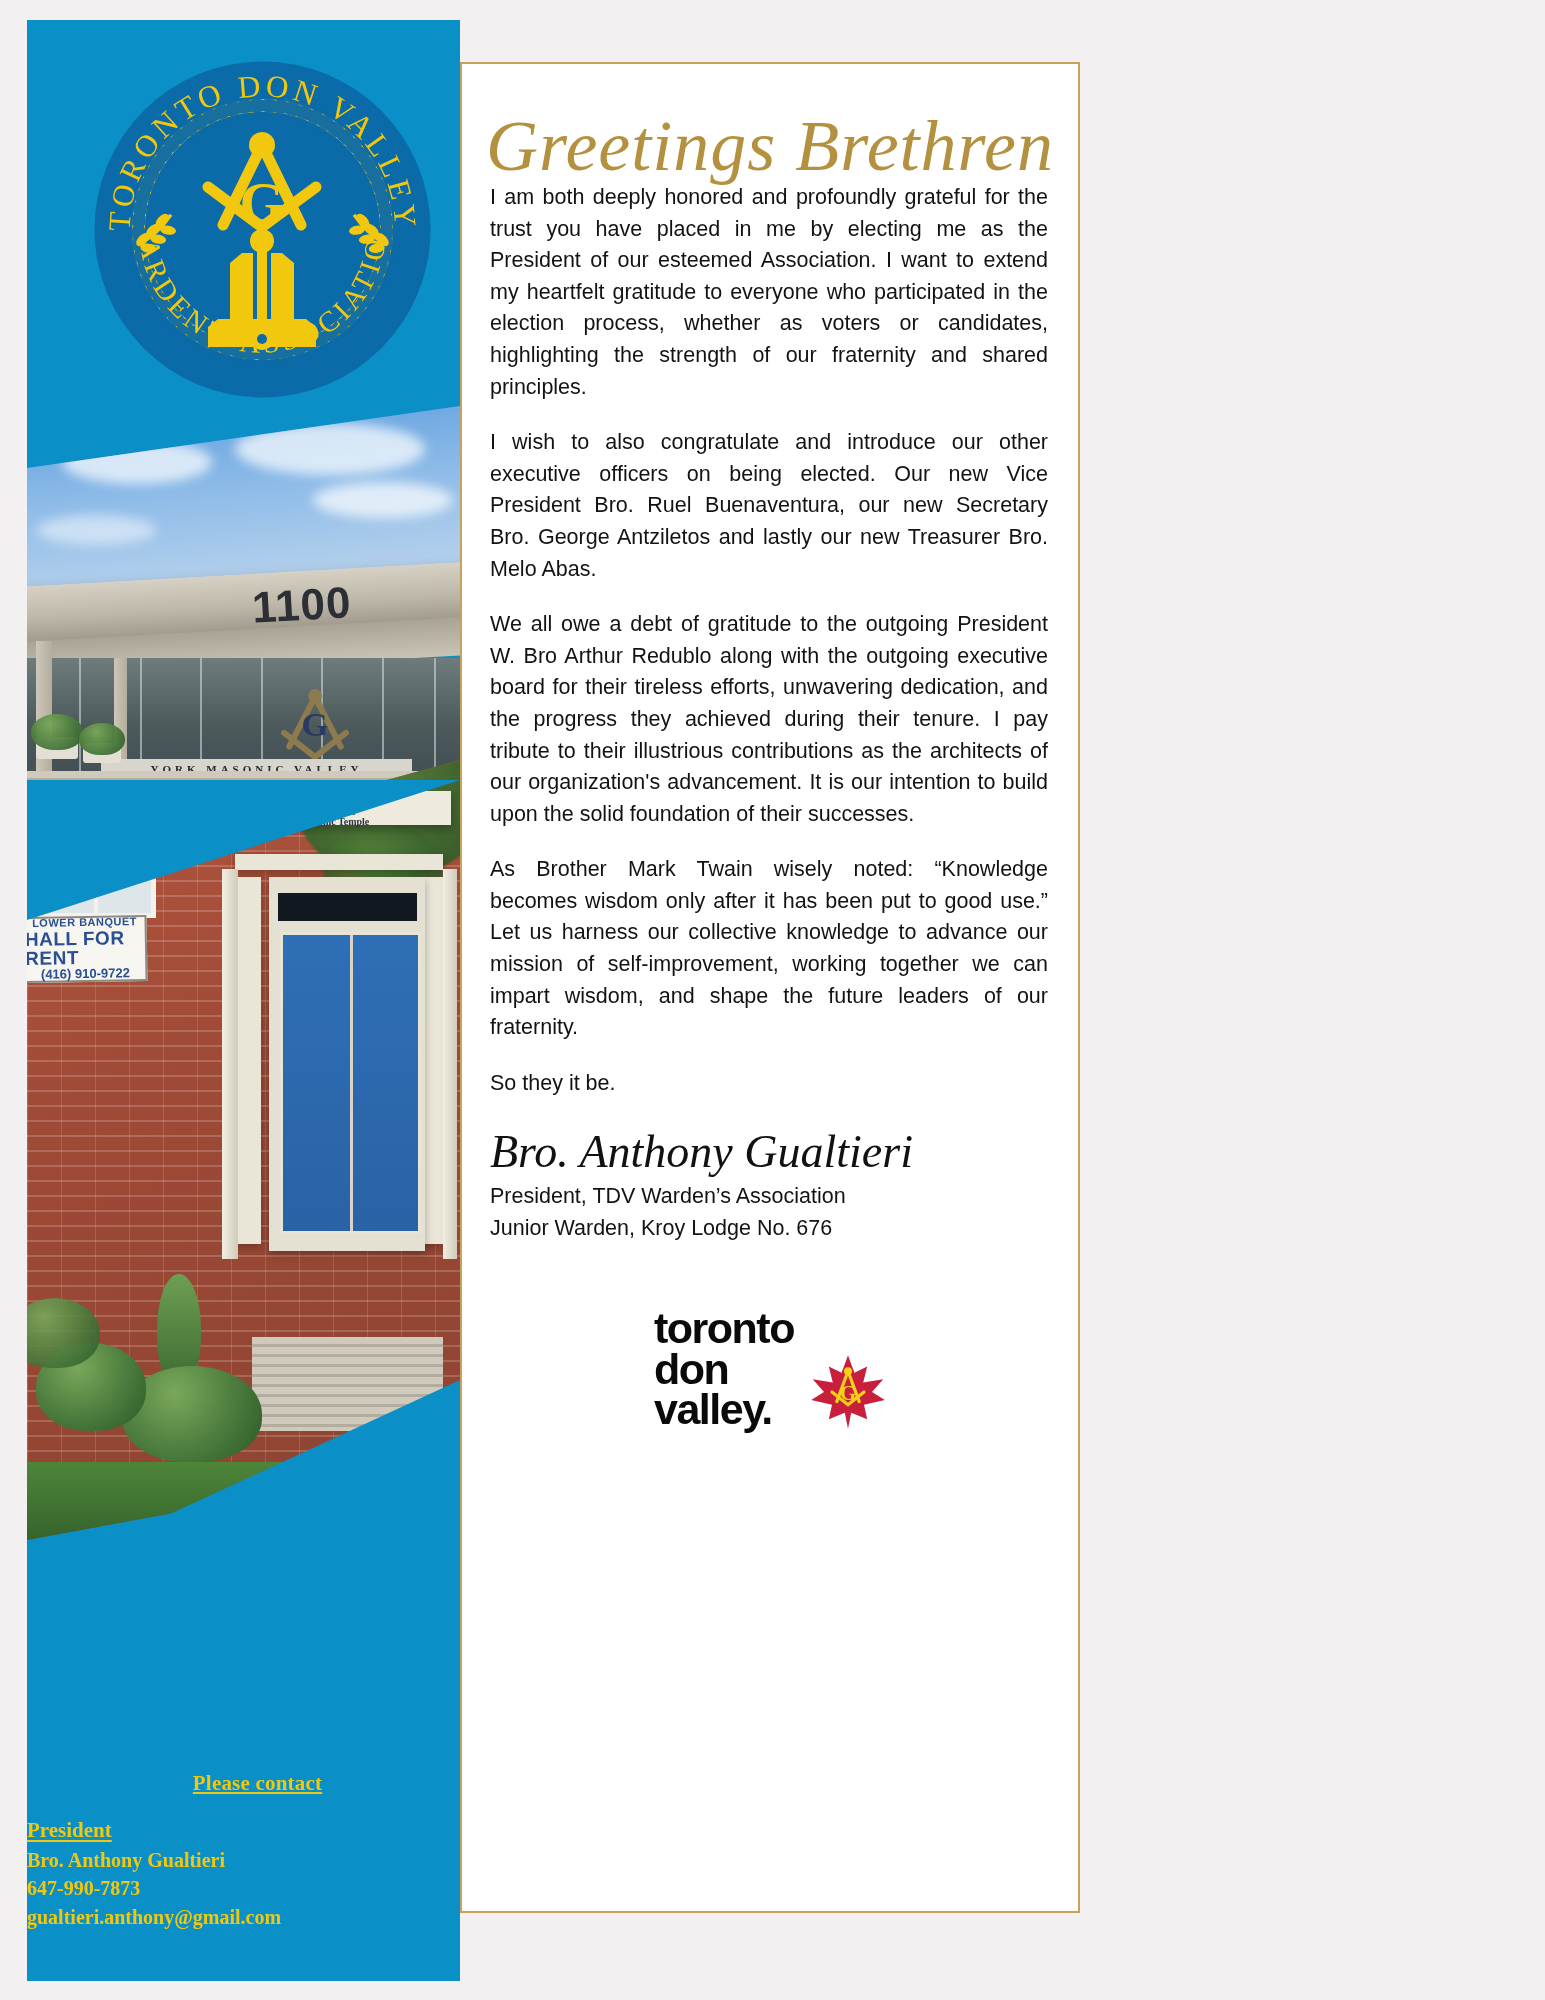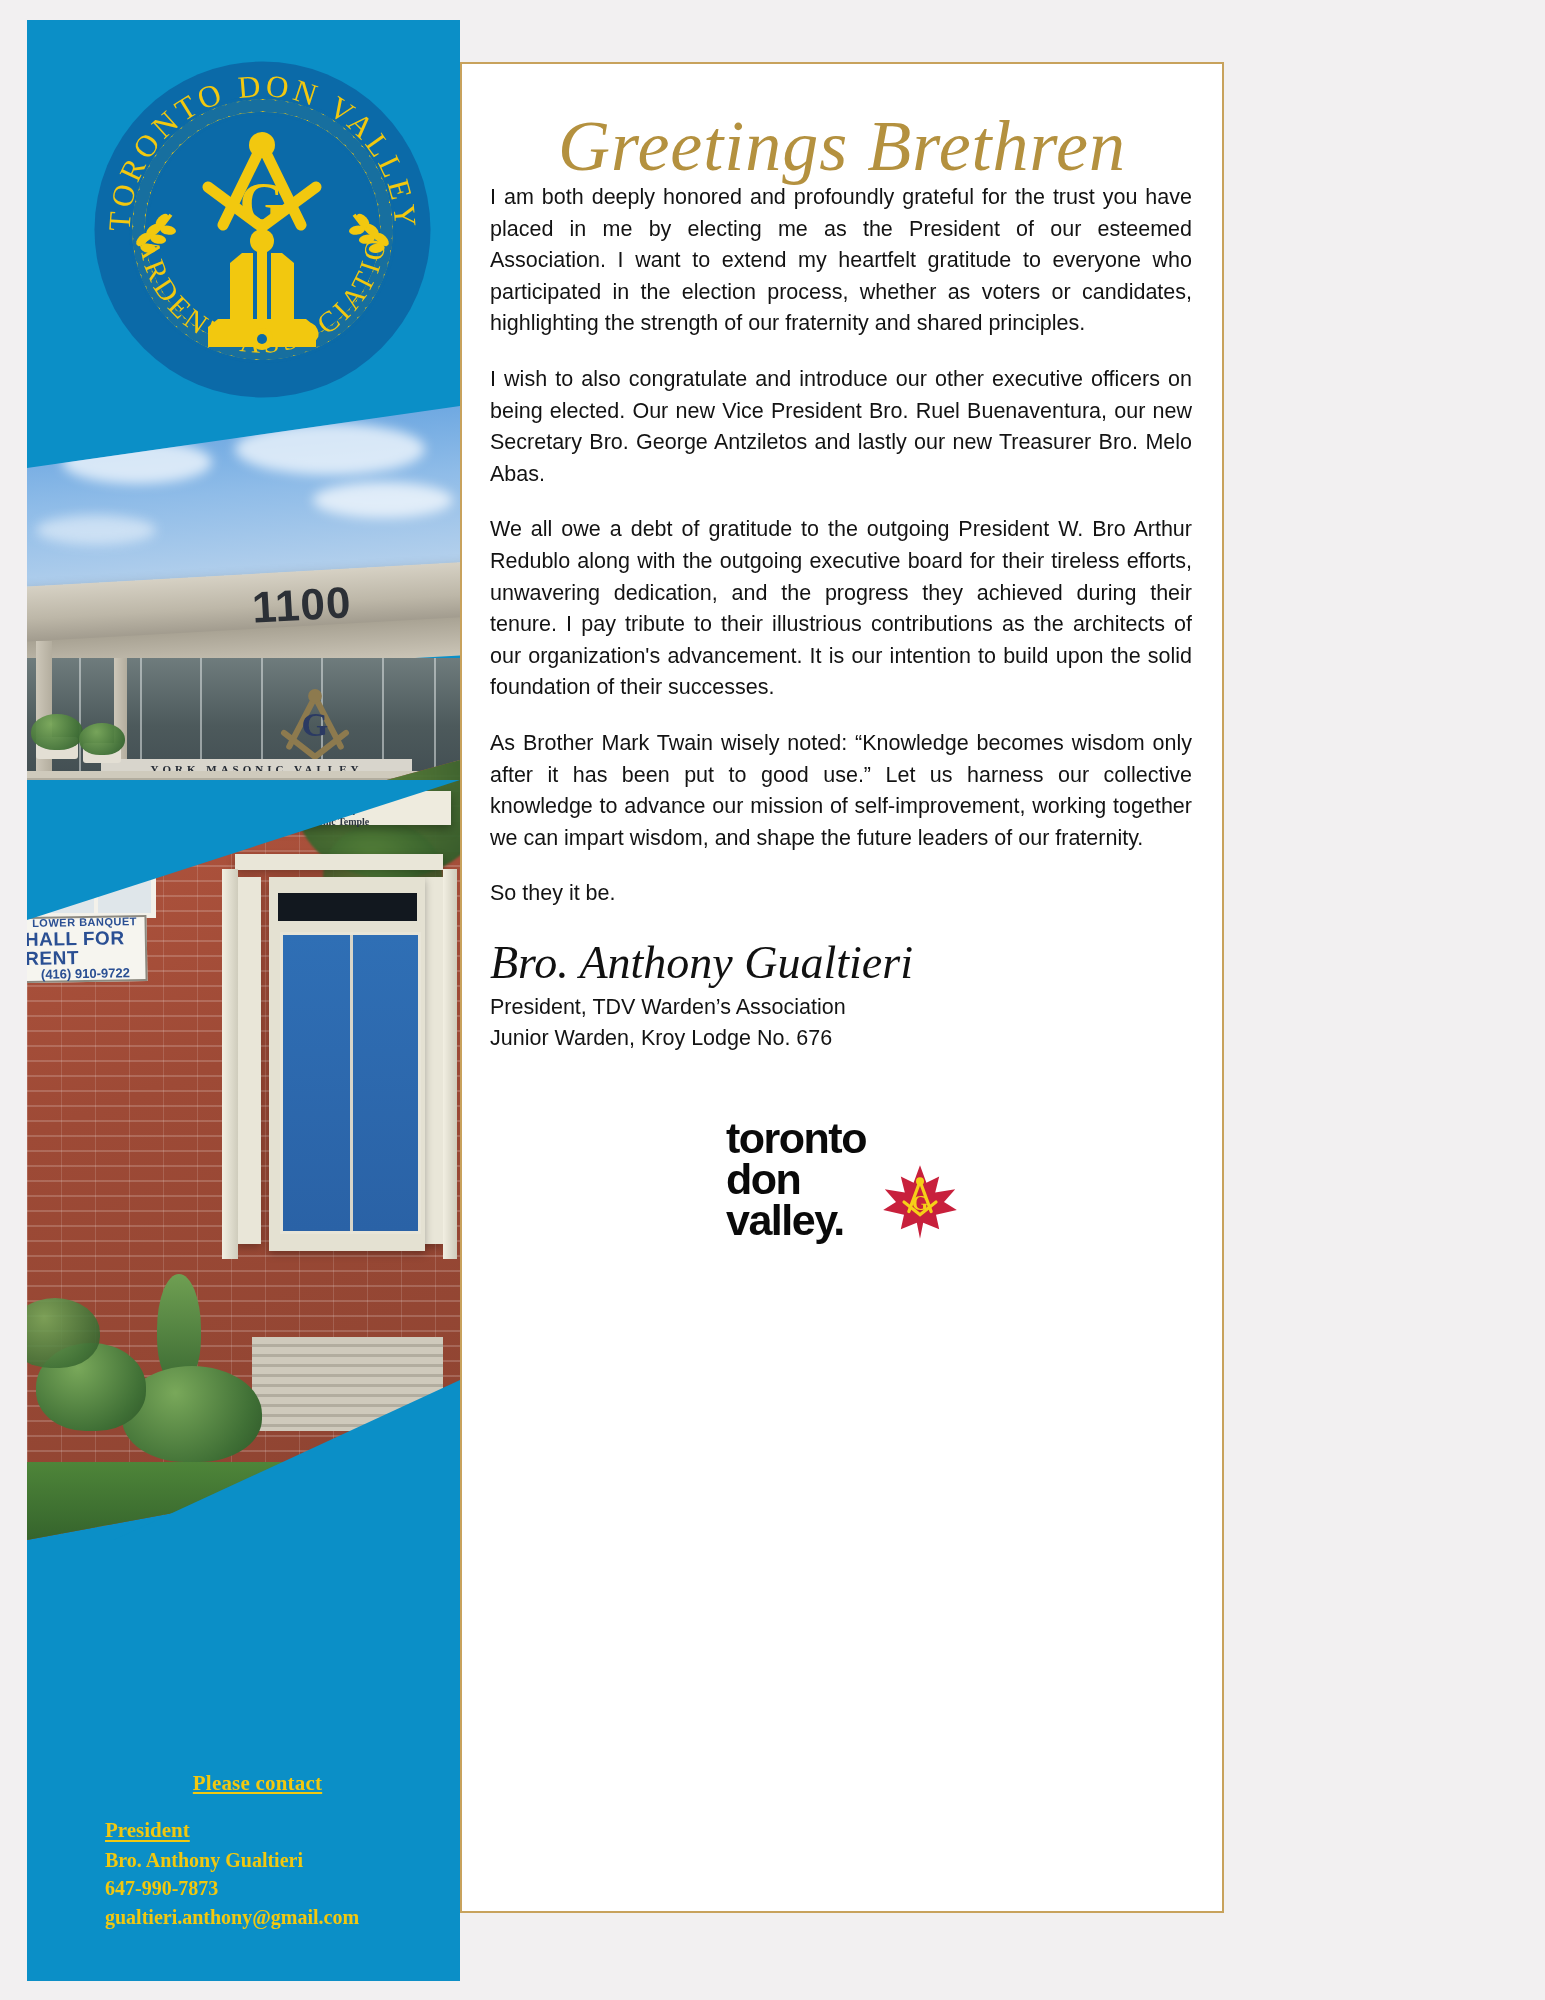--- a/index.html
+++ b/index.html
@@ -101,29 +101,29 @@
   
   .wedge{position:absolute;background:#0b8fc7;z-index:5;}
 
   
   .contact{position:absolute;left:0;bottom:0;width:433px;z-index:7;
     padding:0 0 24px 0;}
   .please{
     text-align:center;color:#f2c80f;font-family:"Liberation Serif",serif;
     font-weight:bold;font-size:21px;letter-spacing:.2px;margin:0 0 22px 0;padding-left:28px;text-decoration:underline;
   }
-  .contact-group{padding-left:78px;margin-bottom:26px;}
+  .contact-group{margin-bottom:26px;}
   .c-role{color:#f2c80f;font-family:"Liberation Serif",serif;font-weight:bold;
     font-size:21px;text-decoration:underline;text-underline-offset:3px;margin-bottom:3px;}
   .c-line{color:#f2c80f;font-family:"Liberation Serif",serif;font-weight:bold;
     font-size:20px;line-height:1.42;}
 
   
   .right-panel{
-    position:absolute;left:460px;top:62px;width:764px;height:1851px;
+    position:absolute;left:460px;top:62px;width:620px;height:1851px;
     background:#ffffff;border:2px solid #c8a25c;box-sizing:border-box;
   }
 
   .greeting{
     font-family:"Liberation Serif",serif;font-style:italic;
     color:#b4913f;font-size:72px;text-align:center;
     margin:46px 0 0 0;font-weight:normal;letter-spacing:1px;
     line-height:1;
   }
   .body-wrap{padding:0 30px 0 28px;}

